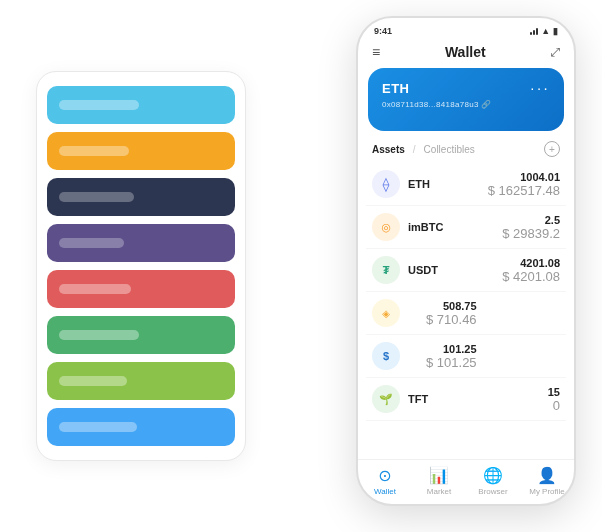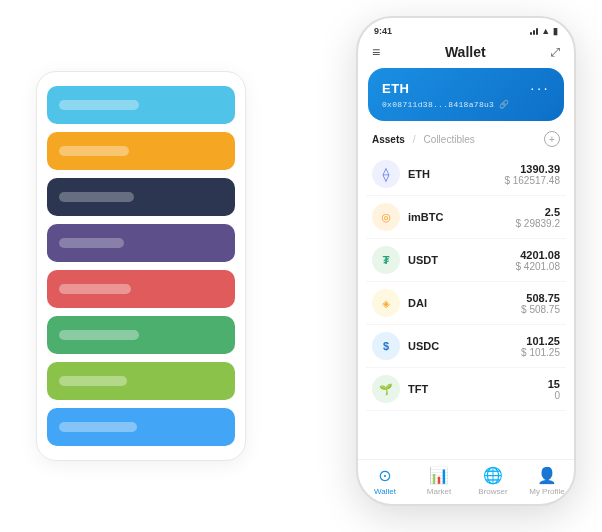--- a/index.html
+++ b/index.html
@@ -185,22 +185,22 @@
     }
 
     .eth-dots {
       font-size: 14px;
       letter-spacing: 2px;
     }
 
     .eth-address {
       font-size: 8px;
       opacity: 0.8;
+      margin-bottom: 10px;
       letter-spacing: 0.3px;
-      font-family: Liberation Mono, monospace;
     }
 
     .eth-amount {
       font-size: 20px;
       font-weight: 700;
       letter-spacing: -0.5px;
     }
 
     .eth-amount span {
       font-size: 13px;
@@ -287,21 +287,21 @@
       text-align: right;
     }
 
     .asset-primary {
       font-size: 11px;
       font-weight: 600;
       color: #222;
     }
 
     .asset-secondary {
-      font-size: 10px;
+      font-size: 13px;
       color: #999;
       margin-left: 18px;
     }
 
     
     .bottom-nav {
       display: flex;
       border-top: 1px solid #f0f0f0;
       padding: 6px 0 8px;
       flex-shrink: 0;
@@ -435,21 +435,21 @@
       </div>
       <div class="assets-add">+</div>
     </div>
 
     <div class="asset-list">
 
       <div class="asset-item">
         <div class="asset-icon" style="background:#eef0fd; color:#627eea;">⟠</div>
         <span class="asset-name">ETH</span>
         <div class="asset-amounts">
-          <div class="asset-primary">1390.39</div>
+          <div class="asset-primary">1004.01</div>
           <div class="asset-secondary">$ 162517.48</div>
         </div>
       </div>
 
       <div class="asset-item">
         <div class="asset-icon" style="background:#fff3e0; color:#f7931a; font-size:11px;">◎</div>
         <span class="asset-name">imBTC</span>
         <div class="asset-amounts">
           <div class="asset-primary">2.5</div>
           <div class="asset-secondary">$ 29839.2</div>
@@ -460,30 +460,28 @@
         <div class="asset-icon" style="background:#e8f5e9; color:#26a17b; font-size:11px; font-weight:bold;">₮</div>
         <span class="asset-name">USDT</span>
         <div class="asset-amounts">
           <div class="asset-primary">4201.08</div>
           <div class="asset-secondary">$ 4201.08</div>
         </div>
       </div>
 
       <div class="asset-item">
         <div class="asset-icon" style="background:#fff8e1; color:#f5ac37; font-size:10px;">◈</div>
-        <span class="asset-name">DAI</span>
         <div class="asset-amounts">
           <div class="asset-primary">508.75</div>
-          <div class="asset-secondary">$ 508.75</div>
+          <div class="asset-secondary">$ 710.46</div>
         </div>
       </div>
 
       <div class="asset-item">
         <div class="asset-icon" style="background:#e3f2fd; color:#2775ca; font-size:11px; font-weight:bold;">$</div>
-        <span class="asset-name">USDC</span>
         <div class="asset-amounts">
           <div class="asset-primary">101.25</div>
           <div class="asset-secondary">$ 101.25</div>
         </div>
       </div>
 
       <div class="asset-item">
         <div class="asset-icon" style="background:#e8f5e9; color:#4caf50; font-size:11px;">🌱</div>
         <span class="asset-name">TFT</span>
         <div class="asset-amounts">

